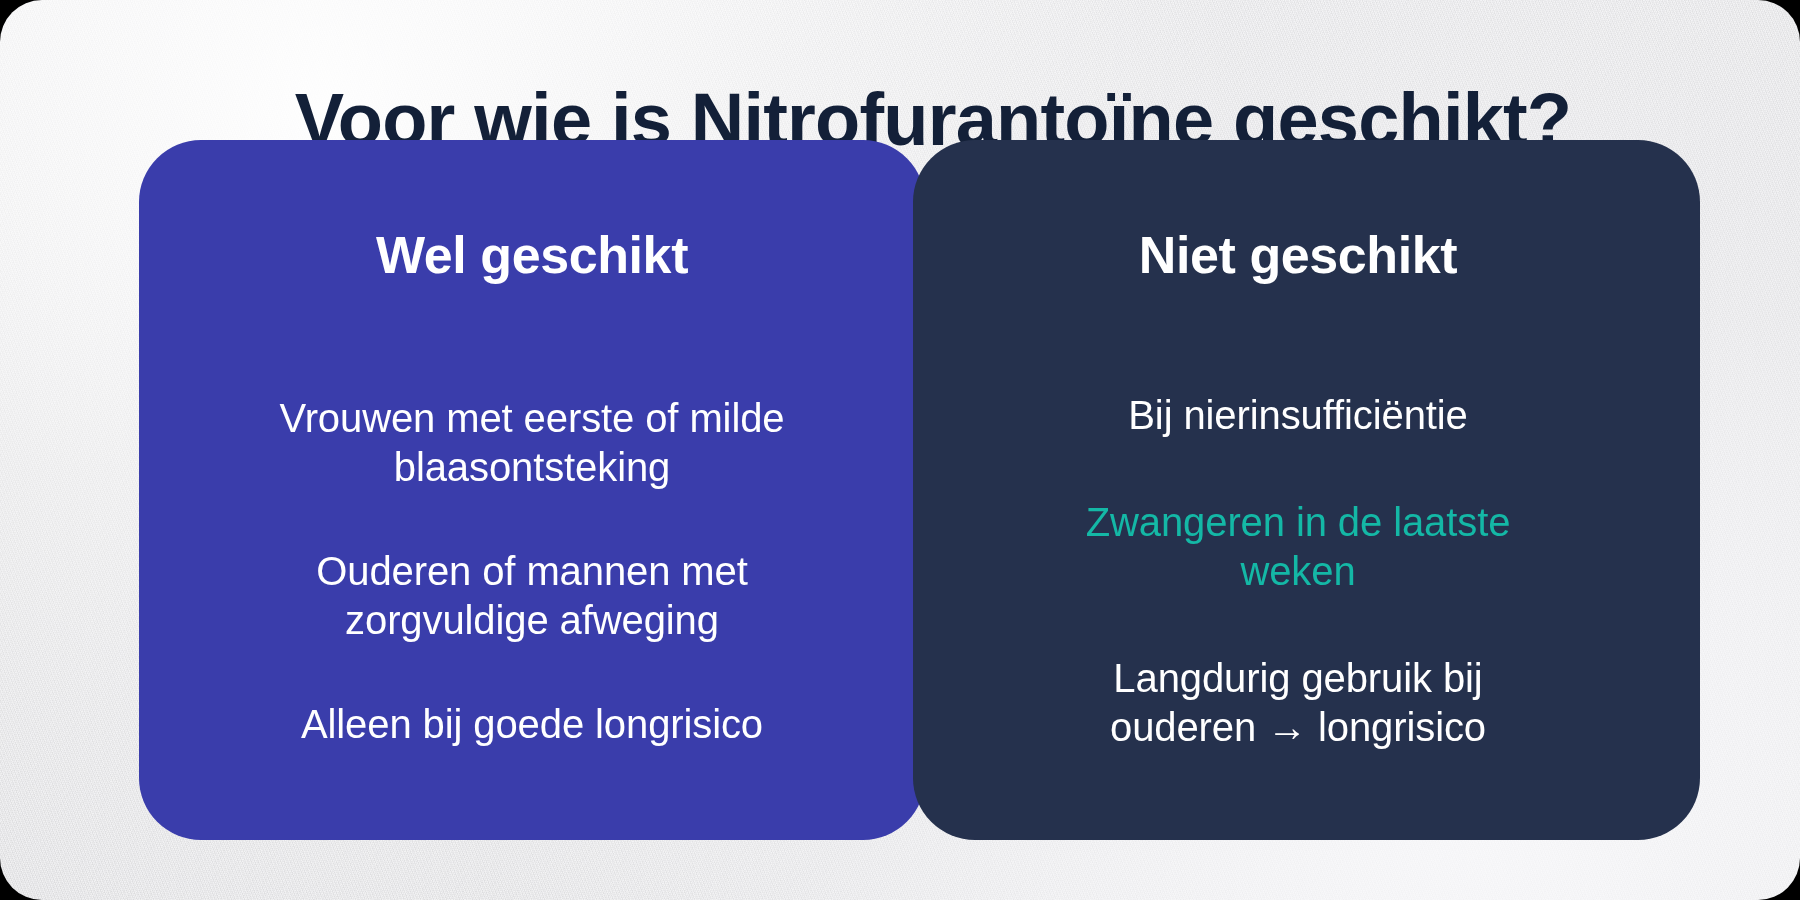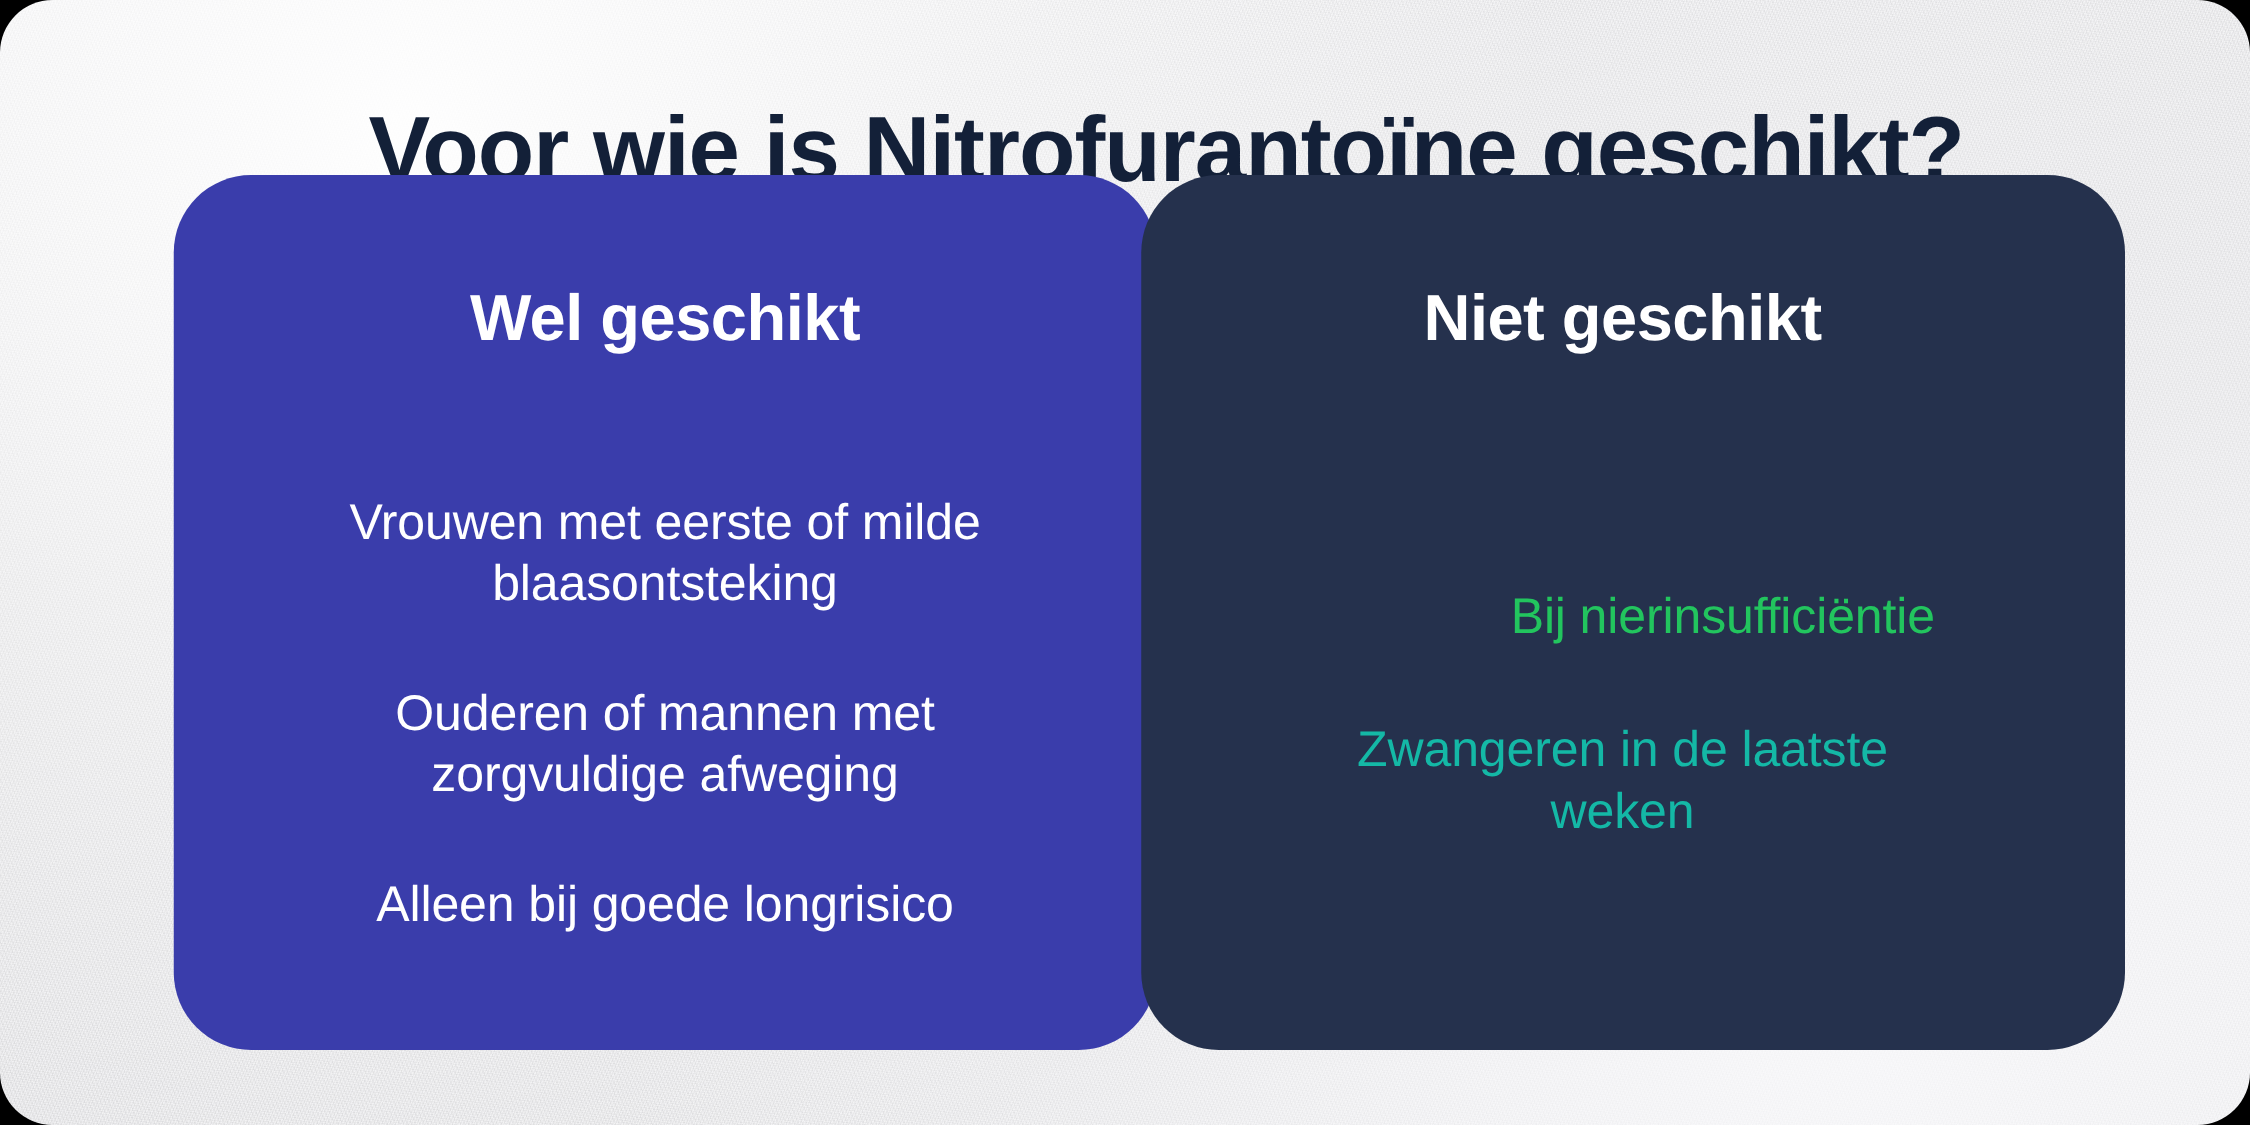--- a/index.html
+++ b/index.html
@@ -127,18 +127,19 @@
     <ul class="card-list">
       <li class="card-item" style="color: rgb(255, 255, 255);">Vrouwen met eerste of milde blaasontsteking</li>
       <li class="card-item" style="color: rgb(255, 255, 255);">Ouderen of mannen met zorgvuldige afweging</li>
       <li class="card-item" style="color: rgb(255, 255, 255);">Alleen bij goede longrisico</li>
     </ul>
   </section>
 
   <section class="card" id="card-not-suitable" style="background-color: rgb(37, 49, 77);">
     <h2 class="card-title" style="color: rgb(255, 255, 255);">Niet geschikt</h2>
     <ul class="card-list">
-      <li class="card-item" style="color: #22c55e; text-align: right;">Bij nierinsufficiëntie</li>
+      <li class="card-item" style="color: #ffffff;">Bij nierinsufficiëntie</li>
       <li class="card-item" style="color: #14b8a6;">Zwangeren in de laatste weken</li>
+      <li class="card-item" style="color: rgb(255, 255, 255);">Langdurig gebruik bij ouderen → longrisico</li>
     </ul>
   </section>
 
 </div>
 
 </body></html>

